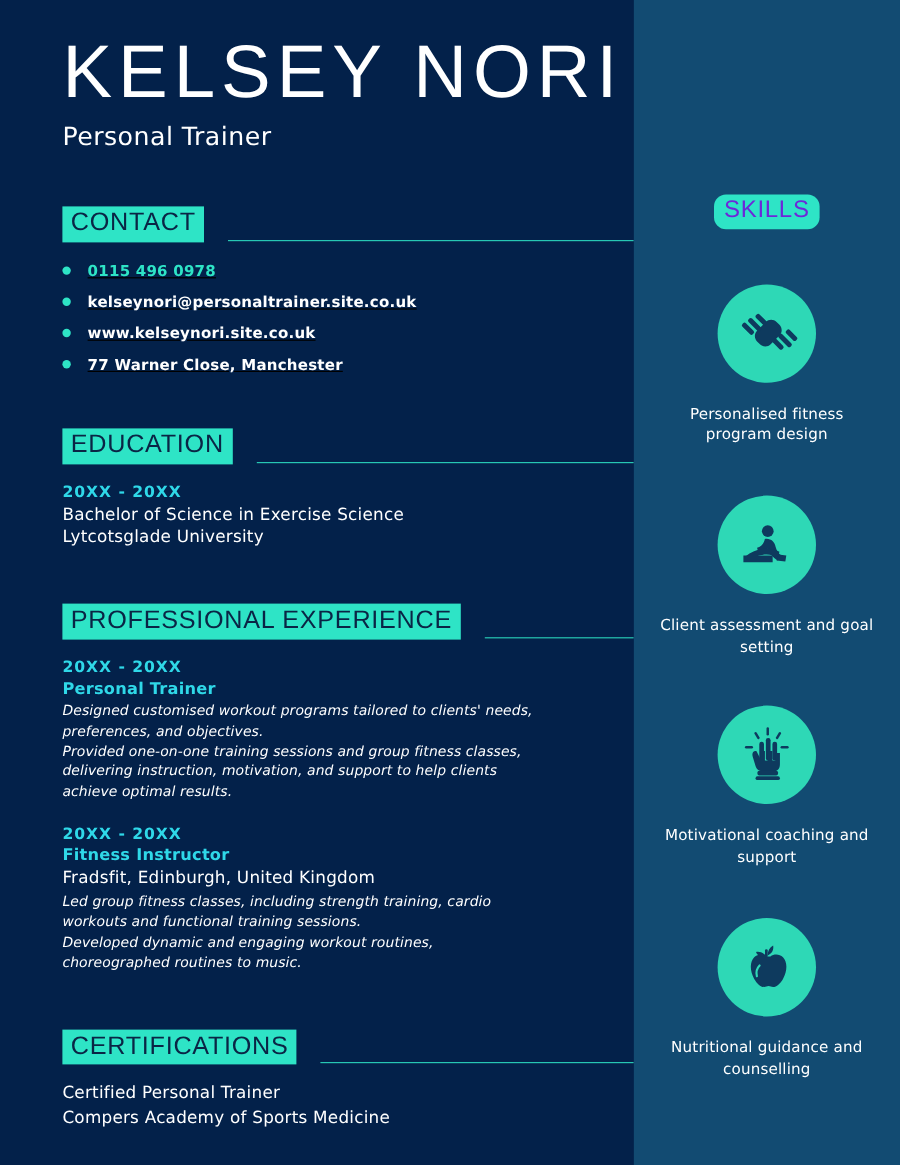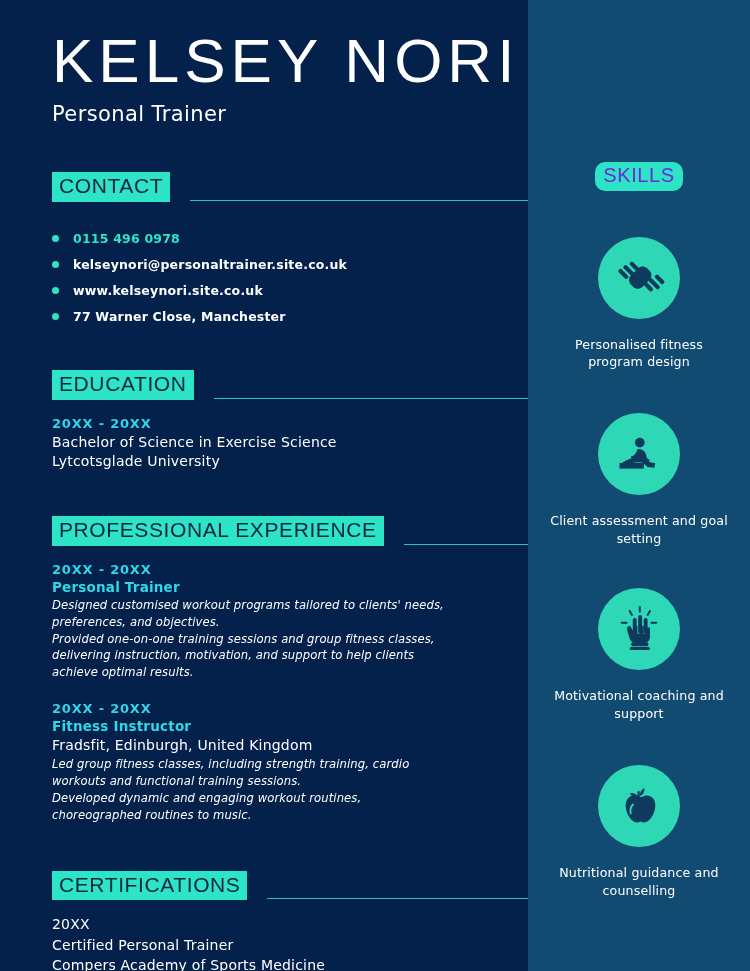--- a/index.html
+++ b/index.html
@@ -64,21 +64,21 @@
   .sec-rule {
     flex:1;
     height:1px;
     background:#2ee4c6;
     align-self:flex-end;
     margin-bottom:1px;
     opacity:.85;
   }
 
   
-  .contact-list { list-style:none; margin-top:29px; }
+  .contact-list { list-style:none; margin-top:16px;text-decoration:underline; }
   .contact-list li {
     display:flex;
     align-items:center;
     margin-bottom:11px;
   }
   .c-bullet {
     width:7px; height:7px;
     border-radius:50%;
     background:#2ee4c6;
     margin-right:14px;
@@ -261,21 +261,20 @@
         </div>
       </div>
     </div>
 
     <div class="section sp-cert">
       <div class="sec-head-row">
         <span class="sec-head">CERTIFICATIONS</span>
         <span class="sec-rule"></span>
       </div>
       <div class="cert-body">
-        <div class="plain-line">20XX</div>
         <div class="plain-line">Certified Personal Trainer</div>
         <div class="plain-line">Compers Academy of Sports Medicine</div>
       </div>
     </div>
 
   </div>
 
   <div class="right-panel">
 
     <div class="skills-head-wrap">

